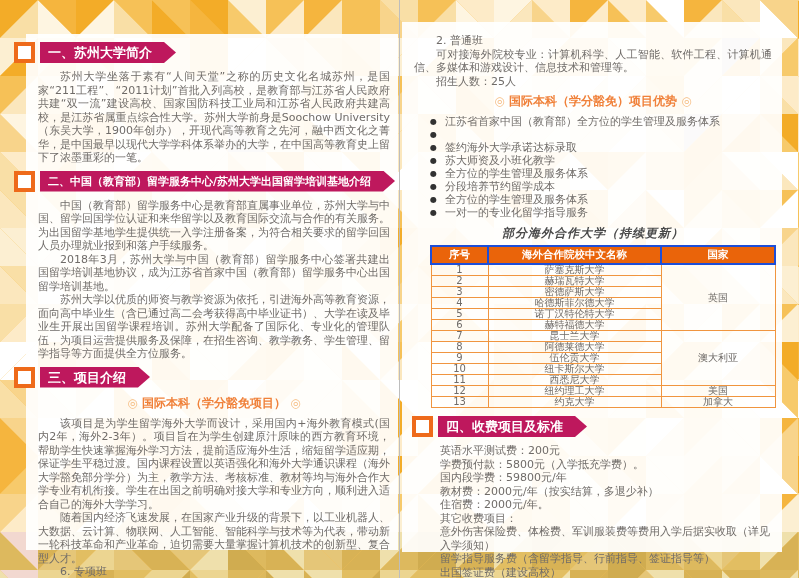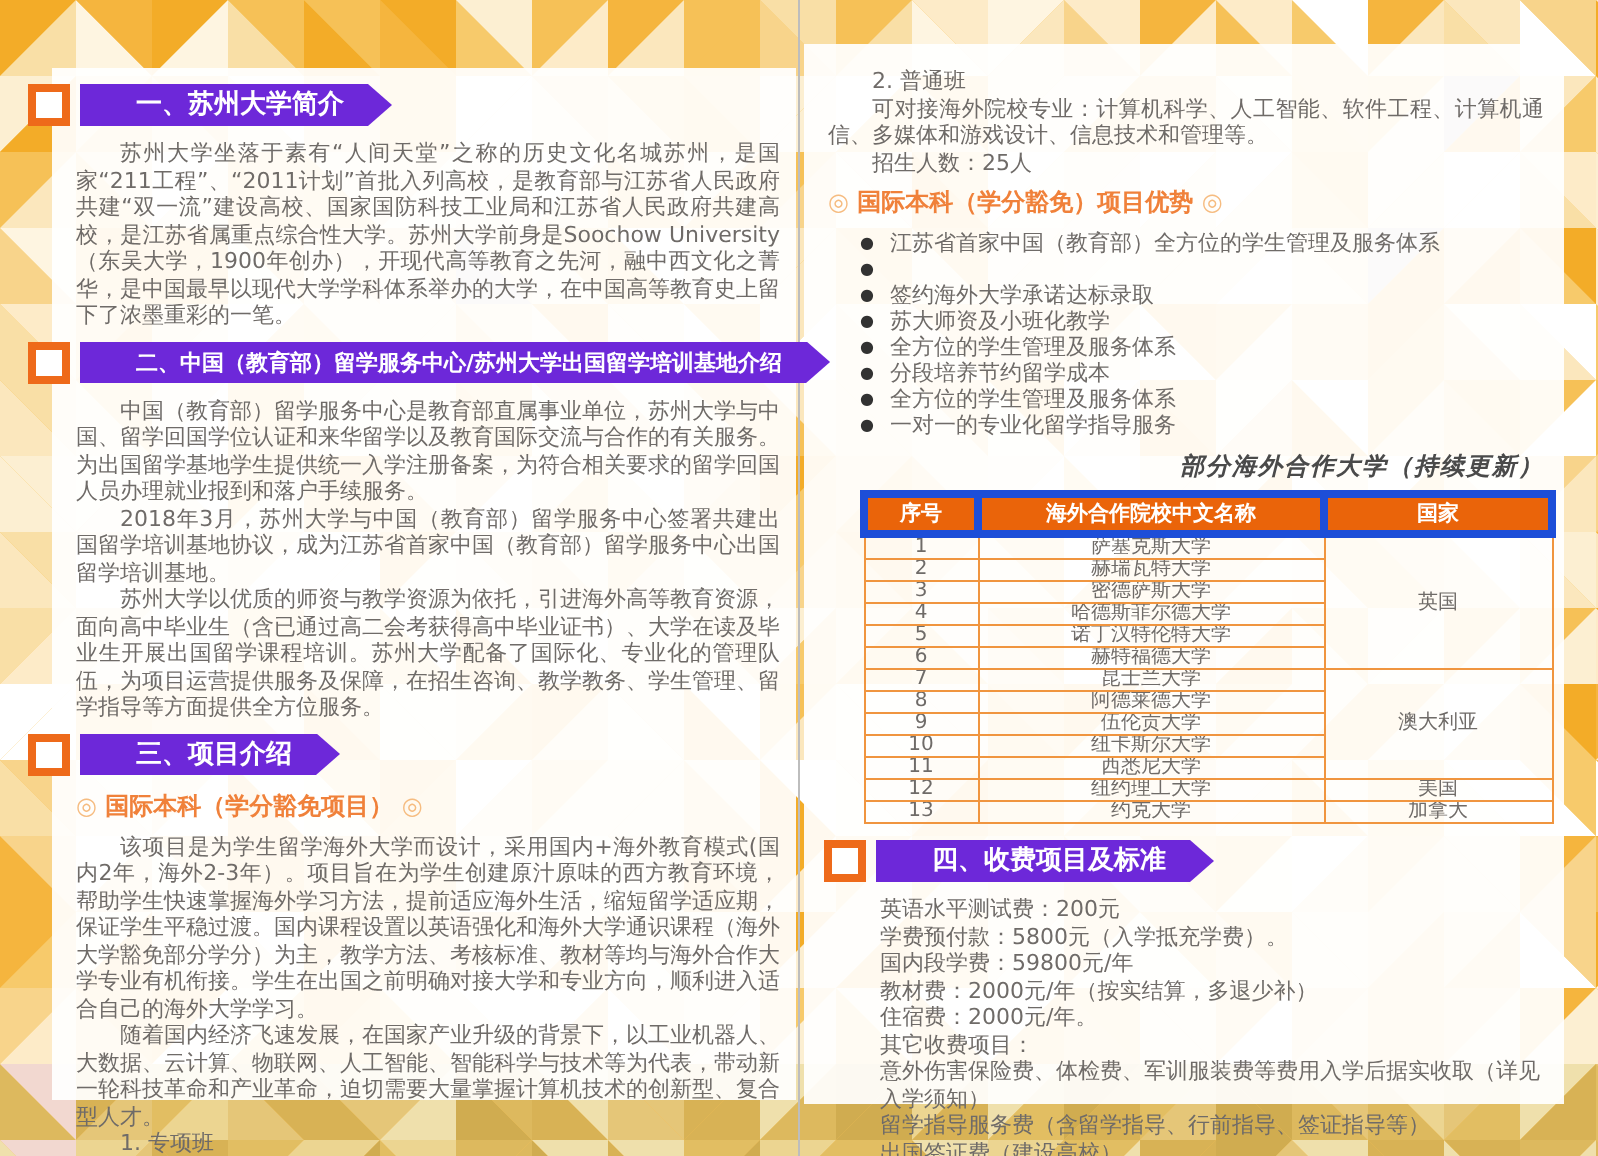--- a/index.html
+++ b/index.html
@@ -10,37 +10,37 @@
   #ovl-left{left:26px;top:34px;width:372px;height:516px;}
   #ovl-right{left:402px;top:22px;width:380px;height:530px;}
   .spine{position:absolute;left:399px;top:0;width:1px;height:578px;background:#bdbdbd;}
   .page{position:absolute;color:#6F6B68;}
   #page-left{left:38px;top:42px;width:352px;}
   #page-right{left:414px;top:34px;width:358px;}
   .sec{display:flex;align-items:center;margin:0 0 7px -24px;}
   #page-right .sec{margin-left:-2px;margin-top:8px;}
   .sq{width:21px;height:21px;background:#fff;border:4px solid #EE6A1A;box-sizing:border-box;
       margin-right:5px;flex:none;}
-  .banner{background:#6d28d9;color:#fff;font-weight:bold;font-size:13px;line-height:21px;
-      padding:0 24px 0 28px;white-space:nowrap;
+  .banner{background:#be185d;color:#fff;font-weight:bold;font-size:13px;line-height:21px;
+      padding:0 24px 0 8px;white-space:nowrap;
       clip-path:polygon(0 0,calc(100% - 12px) 0,100% 50%,calc(100% - 12px) 100%,0 100%);}
   .banner.small{font-size:11px;}
   p.body{margin:0;font-size:11px;line-height:13.5px;text-align:justify;text-indent:2em;}
   .gap{height:6px;}
-  .subtitle{color:#F0813A;font-weight:bold;font-size:12px;text-align:left;margin:5px 0 5px;}
+  .subtitle{color:#F0813A;font-weight:bold;font-size:12px;text-align:center;margin:5px 0 5px;}
   .subtitle .ring{color:#F6BC80;font-weight:normal;}
   .line{font-size:11px;line-height:13.5px;text-indent:2em;}
   .adv{list-style:none;margin:3px 0 0;padding:0 0 0 16px;}
   .adv li{display:flex;align-items:flex-start;font-size:11px;line-height:13px;}
   .adv .dot{color:#323232;font-size:8px;line-height:13px;margin-right:8px;}
   .caption{font-family:"DejaVu Serif","Liberation Serif",serif;font-style:italic;font-weight:bold;
-      color:#4a4a4a;text-align:right;font-size:12px;letter-spacing:1px;margin:6px 0 3px;}
+      color:#4a4a4a;text-align:center;font-size:12px;letter-spacing:1px;margin:6px 0 3px;}
   table.partners{border-collapse:collapse;width:344px;margin-left:16px;table-layout:fixed;}
   .partners th{background:#EA640A;color:#fff;font-size:10.5px;font-weight:bold;
-      padding:1px 0;border:4px solid #1d4ed8;}
+      padding:1px 0;border:2px solid #1d4ed8;}
   .partners td{border:1px solid #F0953F;text-align:center;padding:0;height:10px;
       line-height:10px;font-size:10px;color:#6F6B68;overflow:hidden;}
   .fees{margin:6px 0 0 26px;font-size:11px;line-height:13.5px;}
 </style>
 </head>
 <body>
 
 <svg id="mosaic" width="799" height="578">
     <polygon points="0,0 38,0 0,38" fill="#F3AC28"></polygon>
     <polygon points="38,0 38,38 0,38" fill="#F9DFA6"></polygon>
@@ -772,21 +772,21 @@
     <span class="sq"></span>
     <span class="banner">三、项目介绍</span>
   </div>
   <div class="subtitle">
     <span class="ring">◎</span>
     <span>国际本科（学分豁免项目）</span>
     <span class="ring">◎</span>
   </div>
   <p class="body">该项目是为学生留学海外大学而设计，采用国内+海外教育模式(国内2年，海外2-3年）。项目旨在为学生创建原汁原味的西方教育环境，帮助学生快速掌握海外学习方法，提前适应海外生活，缩短留学适应期，保证学生平稳过渡。国内课程设置以英语强化和海外大学通识课程（海外大学豁免部分学分）为主，教学方法、考核标准、教材等均与海外合作大学专业有机衔接。学生在出国之前明确对接大学和专业方向，顺利进入适合自己的海外大学学习。</p>
   <p class="body">随着国内经济飞速发展，在国家产业升级的背景下，以工业机器人、大数据、云计算、物联网、人工智能、智能科学与技术等为代表，带动新一轮科技革命和产业革命，迫切需要大量掌握计算机技术的创新型、复合型人才。</p>
-  <div class="line">1. 专项班</div>
+  <div class="line">6. 专项班</div>
 
 </div>
 
 <div class="page" id="page-right">
   <div class="line">2. 普通班</div>
   <p class="body">可对接海外院校专业：计算机科学、人工智能、软件工程、计算机通信、多媒体和游戏设计、信息技术和管理等。</p>
   <div class="line">招生人数：25人</div>
 
   <div class="subtitle">
     <span class="ring">◎</span>

